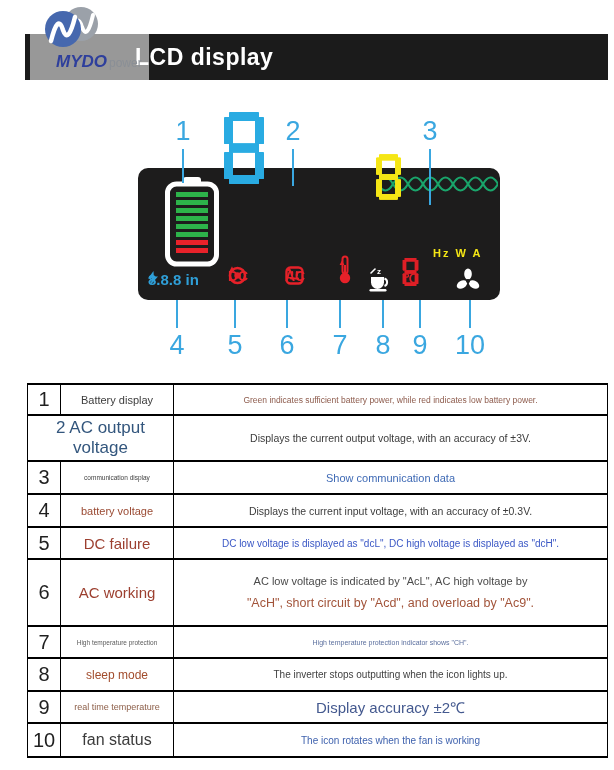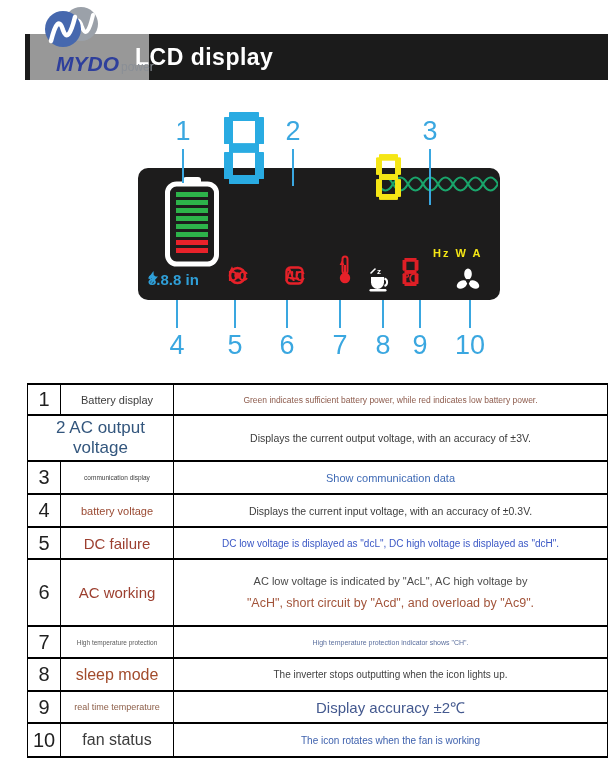--- a/index.html
+++ b/index.html
@@ -8,21 +8,21 @@
 
   
   .header-bar { position: absolute; left: 25px; top: 34px; width: 583px; height: 46px;
                 background: #1b1b1b; z-index: 1; }
   .page-title { position: absolute; left: 110px; top: 0; height: 58px; line-height: 46px;
                 color: #fff; font-size: 23px; font-weight: bold; letter-spacing: .5px; }
   .logo-watermark { position: absolute; left: 30px; top: 33px; width: 119px; height: 48px;
                 background: rgba(255,255,255,.55); z-index: 2; }
   .logo { position: absolute; left: 42px; top: 3px; z-index: 3; }
   .logo-text { position: absolute; left: 56px; top: 52px; z-index: 3; white-space: nowrap; }
-  .brand-name { font-style: italic; font-weight: bold; font-size: 21px; color: #2e3f9c; }
+  .brand-name { font-style: italic; font-weight: bold; font-size: 17px; color: #2e3f9c; }
   .brand-sub  { font-size: 12px; color: #8a8f96; margin-left: 2px; }
 
   
   .callout { position: absolute; transform: translateX(-50%); color: #3aa7e0;
              font-size: 27px; font-weight: 400; z-index: 6; }
   .cline { position: absolute; width: 2px; background: #3aa7e0; z-index: 6; }
 
   
   .panel { position: absolute; left: 138px; top: 168px; width: 362px; height: 132px;
            background: #1d1c1c; border-radius: 10px; z-index: 1; }
@@ -64,21 +64,21 @@
                    border-top: 2px solid #000; border-bottom: 2px solid #000;
                    text-align: center; vertical-align: middle; padding: 2px; }
   .col-num { width: 33px; } .col-label { width: 113px; }
   .num-cell { font-size: 20px; color: #1f1f1f; }
   .lbl-r1 { font-size: 11px; color: #3c3c3c; }
   .lbl-merged { font-size: 17px; color: #33567d; }
   .lbl-tiny { font-size: 6.5px; color: #3f3f3f; }
   .lbl-brown { font-size: 11px; color: #9a4a33; }
   .lbl-fail { font-size: 15px; color: #9c3f2f; }
   .lbl-tinygray { font-size: 6.5px; color: #5a5a5a; }
-  .lbl-sleep { font-size: 16px; color: #a24c2c; }
+  .lbl-sleep { font-size: 12px; color: #a24c2c; }
   .lbl-rt { font-size: 9px; color: #8d5f49; }
   .lbl-fan { font-size: 16px; color: #3b3b3b; }
   .d-r1 { font-size: 8.5px; color: #8d5b4c; }
   .d-dark { font-size: 10.5px; color: #3c3c3c; }
   .d-blue1 { font-size: 11px; color: #3f6ab5; }
   .d-blue2 { font-size: 10px; color: #3a57c5; }
   .d-ac1 { font-size: 11px; color: #4a4a4a; display: block; margin-bottom: 9px; }
   .d-ac2 { font-size: 12.5px; color: #a2543a; display: block; }
   .d-tinyblue { font-size: 7px; color: #5b6f9e; }
   .d-sleep { font-size: 10px; color: #3f3f3f; }

